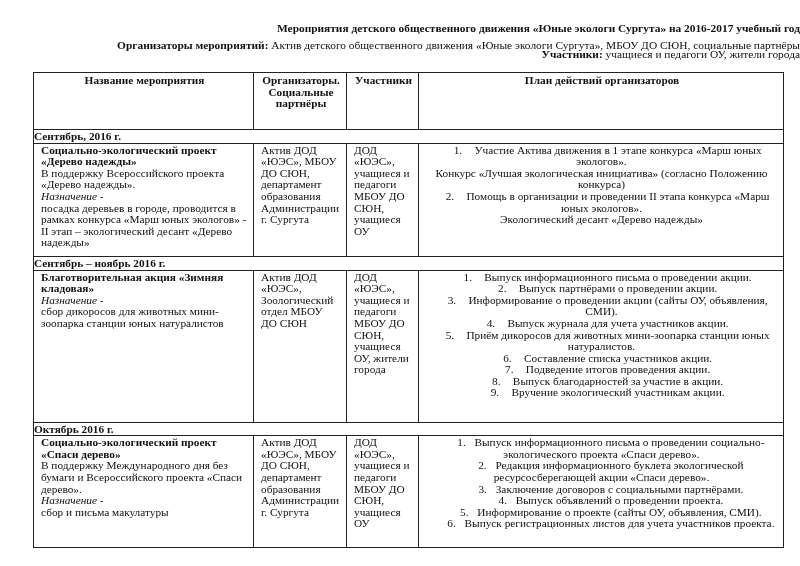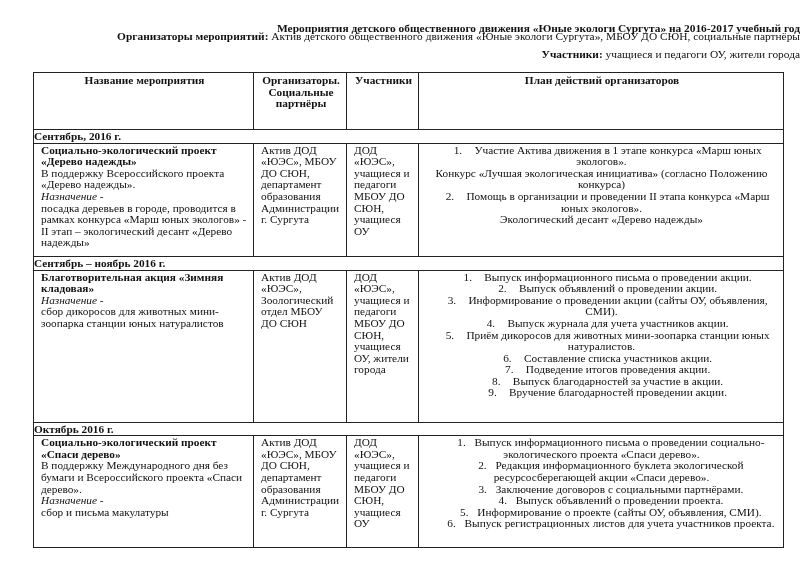--- a/index.html
+++ b/index.html
@@ -1,20 +1,20 @@
 <!DOCTYPE html>
 <html><head>
 <meta charset="utf-8">
 <style>
   html, body { margin:0; padding:0; background:#ffffff; }
   body { width:800px; height:566px; position:relative; overflow:hidden;
          font-family:"Liberation Serif", "DejaVu Serif", serif; color:#111; }
   .head { position:absolute; left:0; width:800px; text-align:right; font-size:11.4px; line-height:13px; }
   .h1 { top:22px; font-weight:bold; }
-  .h2 { top:30px; }
+  .h2 { top:39px; }
   .h3 { top:48px; }
   b.lbl { font-weight:bold; }
   table { position:absolute; left:33px; top:72px; width:750px; border-collapse:collapse; table-layout:fixed; }
   td, th { border:1px solid #222; vertical-align:top; font-size:11.3px; line-height:11.6px; padding:1px 5px 7px 7px; }
   th { font-weight:bold; text-align:center; height:47px; padding-top:2px; }
   col.c1 { width:220px; } col.c2 { width:93px; } col.c3 { width:72px; } col.c4 { width:365px; }
   tr.month td { text-align:left; font-weight:bold; height:11px; padding:1px 0 0 0; }
   .title { font-weight:bold; }
   .purpose { font-style:italic;margin-top:24px; }
   .plan-item { display:block; }
@@ -77,28 +77,28 @@
   <tr class="r2">
     <td>
       <div class="title">Благотворительная  акция «Зимняя кладовая»</div>
       <div><span class="purpose">Назначение</span><span> -</span></div>
       <div>сбор дикоросов для животных мини-зоопарка станции юных натуралистов</div>
     </td>
     <td>Актив ДОД «ЮЭС», Зоологический отдел МБОУ ДО СЮН</td>
     <td>ДОД «ЮЭС», учащиеся и педагоги МБОУ ДО СЮН, учащиеся ОУ, жители города</td>
     <td class="plan">
       <span class="plan-item"><span class="num">1.</span><span>Выпуск информационного письма о проведении акции.</span></span>
-      <span class="plan-item"><span class="num">2.</span><span>Выпуск объявлений о проведении акции.</span></span>
+      <span class="plan-item"><span class="num">2.</span><span>Выпуск партнёрами о проведении акции.</span></span>
       <span class="plan-item"><span class="num">3.</span><span>Информирование о проведении акции (сайты ОУ, объявления, СМИ).</span></span>
       <span class="plan-item"><span class="num">4.</span><span>Выпуск журнала для учета участников акции.</span></span>
       <span class="plan-item"><span class="num">5.</span><span>Приём дикоросов для животных мини-зоопарка станции юных натуралистов.</span></span>
       <span class="plan-item"><span class="num">6.</span><span>Составление списка участников акции.</span></span>
       <span class="plan-item"><span class="num">7.</span><span>Подведение итогов проведения акции.</span></span>
       <span class="plan-item"><span class="num">8.</span><span>Выпуск благодарностей за участие в акции.</span></span>
-      <span class="plan-item"><span class="num">9.</span><span>Вручение благодарностей проведении акции.</span></span>
+      <span class="plan-item"><span class="num">9.</span><span>Вручение экологический участникам акции.</span></span>
     </td>
   </tr>
 
   <tr class="month">
     <td colspan="4">Октябрь 2016 г.</td>
   </tr>
   <tr class="r3">
     <td>
       <div class="title">Социально-экологический проект «Спаси дерево»</div>
       <div> В поддержку Международного дня без бумаги и Всероссийского проекта «Спаси дерево».</div>

